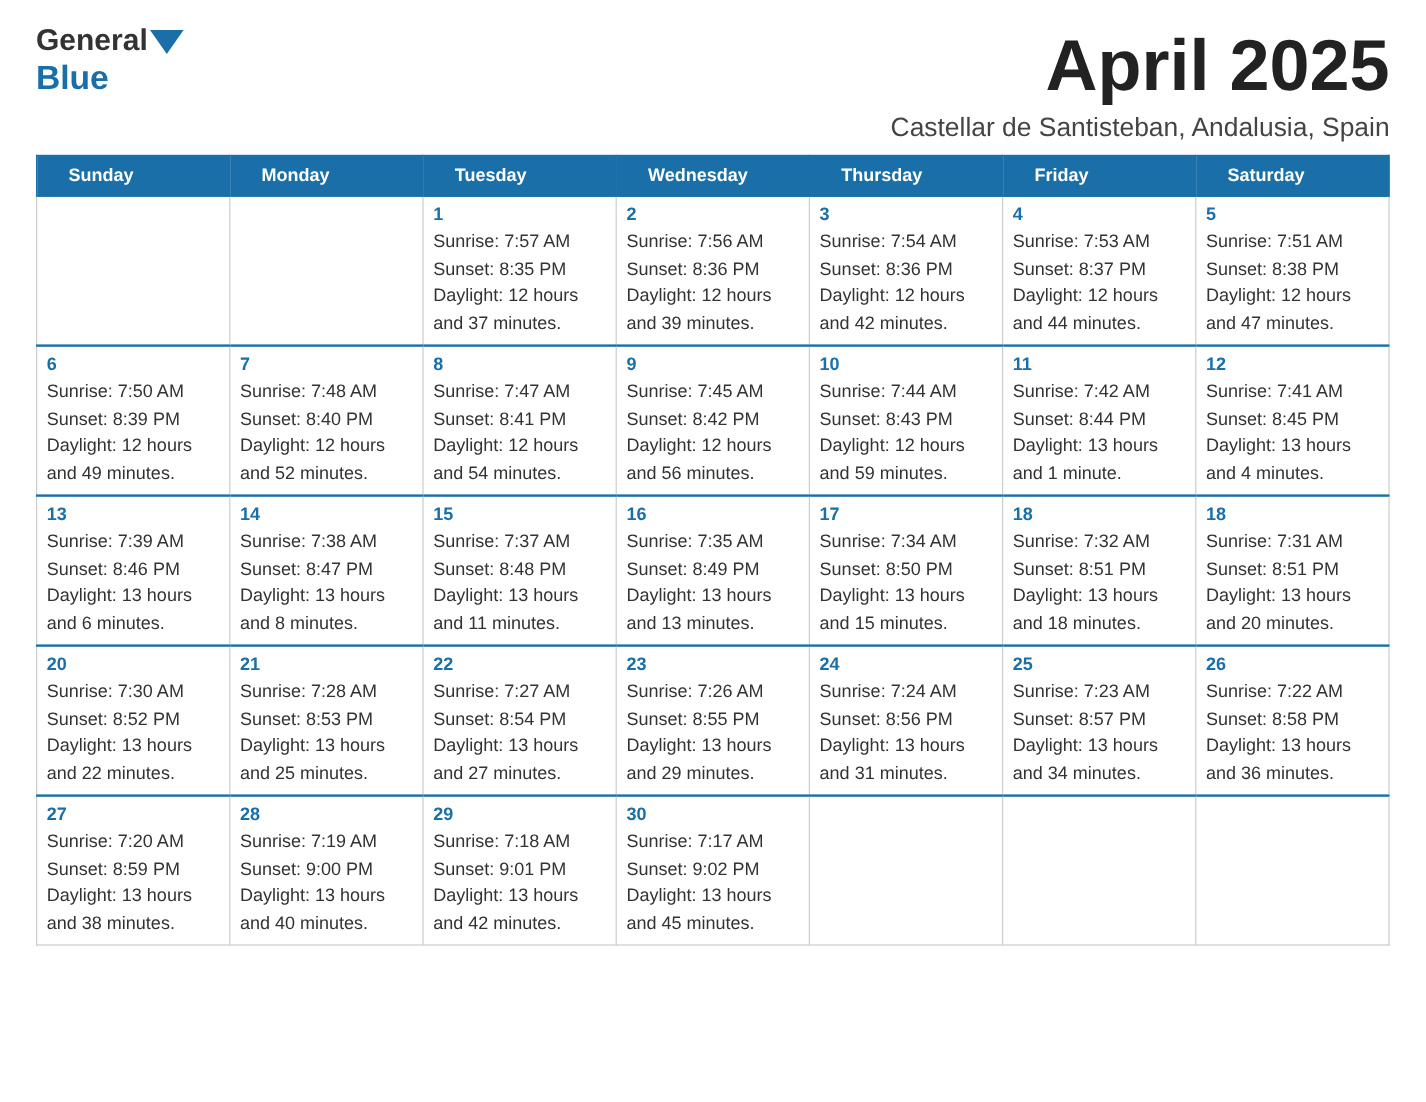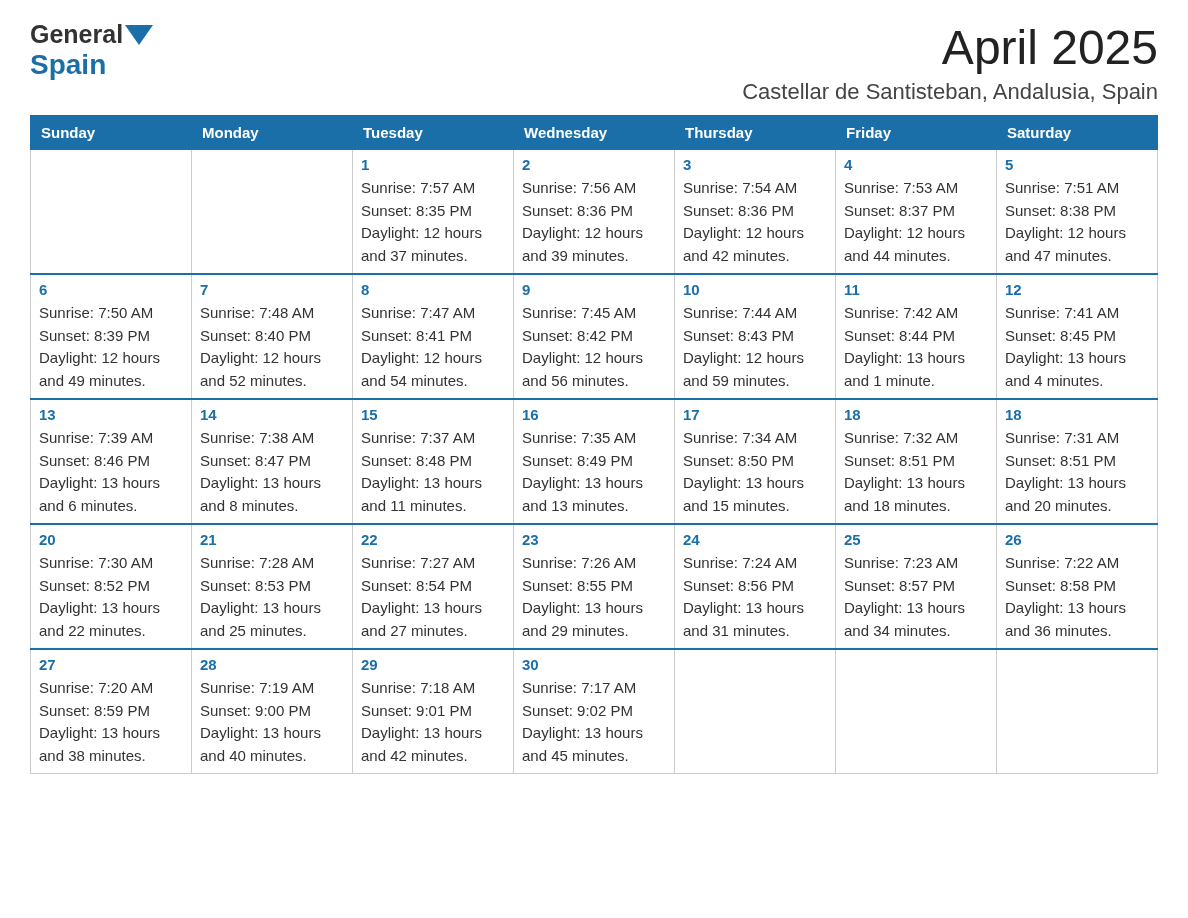--- a/index.html
+++ b/index.html
@@ -42,38 +42,38 @@
     }
     .logo-blue {
       color: #1a6fa8;
       font-size: 28px;
       font-weight: bold;
     }
     .title-section {
       text-align: right;
     }
     .month-title {
-      font-size: 48px;
-      font-weight: normal;
+      font-size: 60px;
+      font-weight: bold;
       color: #222;
     }
     .location-title {
       font-size: 22px;
       color: #444;
       margin-top: 4px;
     }
     .calendar {
       width: 100%;
       border-collapse: collapse;
       margin-top: 10px;
     }
     .calendar thead tr th {
       background-color: #1a6fa8;
       color: #fff;
-      padding: 8px 10px;
+      padding: 8px 26px;
       font-size: 15px;
       font-weight: bold;
       text-align: left;
       border: 1px solid #1a6fa8;
     }
     .calendar tbody tr td {
       vertical-align: top;
       border: 1px solid #ccc;
       padding: 6px 8px;
       width: 14.28%;
@@ -102,21 +102,21 @@
 </head>
 <body>
 
 <div class="header">
   <div class="logo">
     <div class="logo-text">
       <span class="logo-general">General</span>
       <span class="logo-triangle"></span>
     </div>
     <div>
-      <span class="logo-blue">Spain</span>
+      <span class="logo-blue">Blue</span>
     </div>
   </div>
   <div class="title-section">
     <div class="month-title">April 2025</div>
     <div class="location-title">Castellar de Santisteban, Andalusia, Spain</div>
   </div>
 </div>
 
 <table class="calendar">
   <thead>

